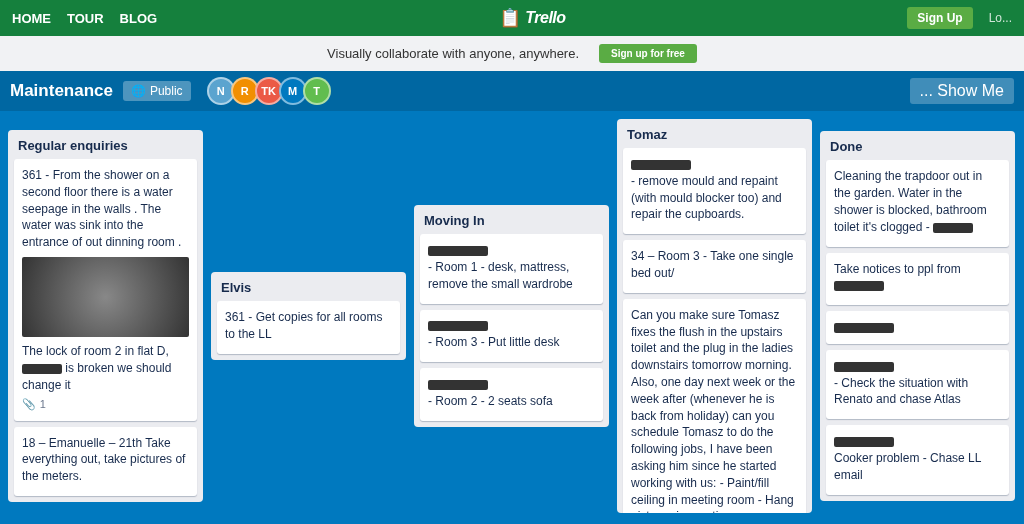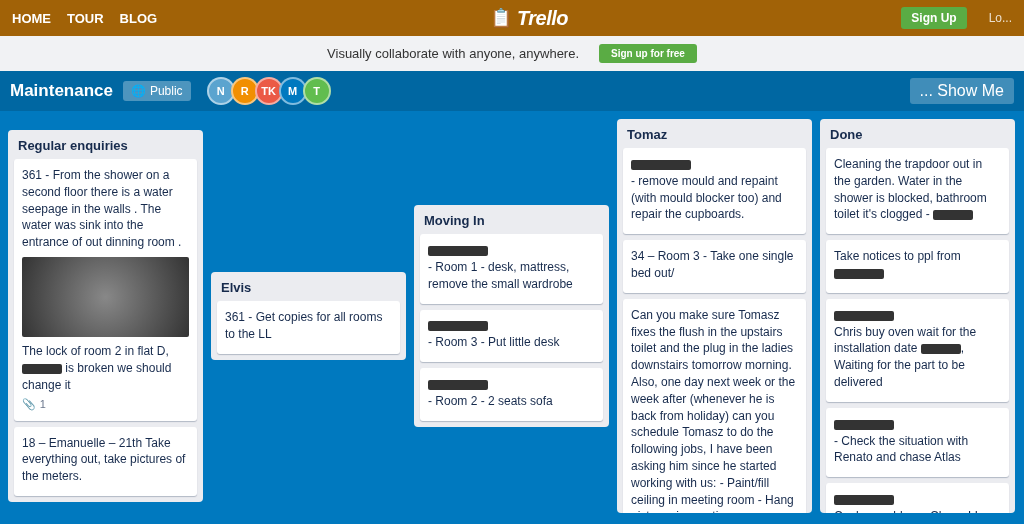--- a/index.html
+++ b/index.html
@@ -1,30 +1,30 @@
 <!DOCTYPE html>
 <html><head>
   <meta charset="utf-8">
   <style>
     * { box-sizing: border-box; margin: 0; padding: 0; }
     body { font-family: -apple-system, BlinkMacSystemFont, "Segoe UI", Arial, sans-serif; font-size: 13px; background: #0079bf; }
 
     
     .top-nav {
-      background: #a16207;
+      background: #15803d;
       display: flex;
       align-items: center;
       height: 36px;
       padding: 0 12px;
       gap: 16px;
     }
     .top-nav-links { display: flex; gap: 16px; align-items: center; }
     .top-nav-link { color: #fff; font-size: 13px; font-weight: 600; cursor: pointer; text-decoration: none; }
     .top-nav-logo { margin: 0 auto; color: #fff; font-size: 16px; font-weight: bold; display: flex; align-items: center; gap: 4px; }
-    .top-nav-right { display: flex; align-items: center; gap: 22px; }
+    .top-nav-right { display: flex; align-items: center; gap: 16px; }
     .signup-btn { background: #5aac44; color: #fff; border: none; padding: 4px 10px; border-radius: 3px; font-weight: 700; cursor: pointer; font-size: 12px; }
     .login-link { color: rgba(255,255,255,0.8); font-size: 12px; cursor: pointer; }
 
     
     .promo-bar {
       background: #f1f2f4;
       text-align: center;
       padding: 8px;
       font-size: 13px;
       color: #333;
@@ -115,21 +115,21 @@
     .redacted-block {
       display: inline-block;
       background: #333;
       height: 10px;
       border-radius: 2px;
       vertical-align: middle;
     }
     .card p { margin-bottom: 3px; }
 
     
-    .trello-logo { font-style: italic; font-weight: 800; font-size: 20px; letter-spacing: -0.5px; }
+    .trello-logo { font-style: italic; font-weight: 800; font-size: 16px; letter-spacing: -0.5px; }
     .trello-icon { font-size: 18px; }
 
     
     .list-cards::-webkit-scrollbar { width: 4px; }
     .list-cards::-webkit-scrollbar-thumb { background: #c1c7d0; border-radius: 2px; }
     .board-area::-webkit-scrollbar { height: 6px; }
     .board-area::-webkit-scrollbar-thumb { background: rgba(255,255,255,0.3); border-radius: 3px; }
   </style>
 </head>
 <body>
@@ -241,21 +241,20 @@
     <div class="list-header">Done</div>
     <div class="list-cards">
       <div class="card">
         <p>Cleaning the trapdoor out in the garden. Water in the shower is blocked, bathroom toilet it's clogged - <span class="redacted-block" style="width:40px"></span></p>
       </div>
       <div class="card">
         <p>Take notices to ppl from <span class="redacted-block" style="width:50px"></span></p>
       </div>
       <div class="card">
         <span class="redacted-block" style="width:60px"></span>
-        <p> Chris buy oven wait for the installation date <span class="redacted-block" style="width:40px"></span>, Waiting for the part to be delivered</p>
       </div>
       <div class="card">
         <span class="redacted-block" style="width:60px"></span>
         <p> - Check the situation with Renato and chase Atlas</p>
       </div>
       <div class="card">
         <span class="redacted-block" style="width:60px"></span>
         <p> Cooker problem - Chase LL email</p>
       </div>
 

